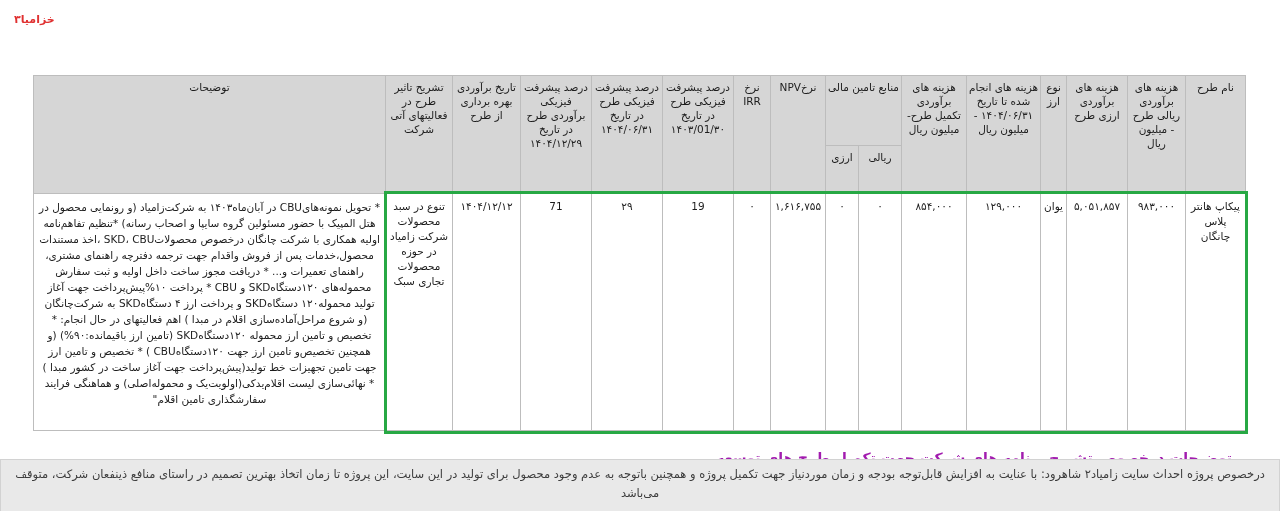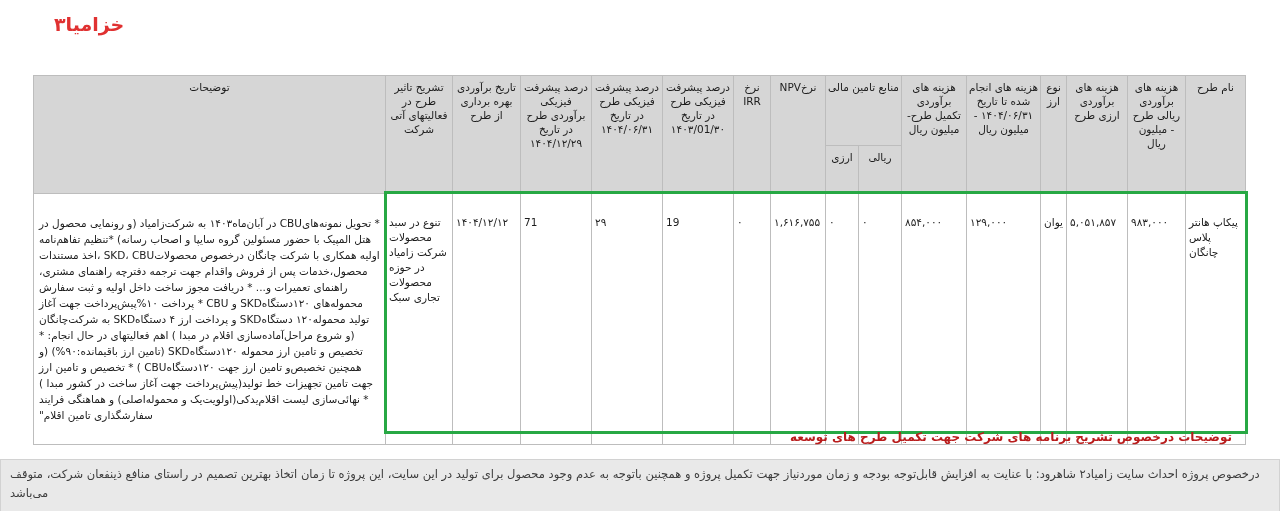--- a/index.html
+++ b/index.html
@@ -7,23 +7,22 @@
   body {
     font-family: "DejaVu Sans", sans-serif;
     direction: rtl;
     width: 1280px; height: 511px;
     position: relative;
     overflow: hidden;
     color: #1c1c1c;
   }
   .page-title {
     position: absolute; top: 13px; left: 14px;
-    font-size: 19px; font-weight: bold; color: #e03131;
+    font-size: 11px; font-weight: bold; color: #e03131;
     direction: rtl;
-    margin-left: 40px;
   }
   .table-wrap {
     position: absolute; top: 75px; left: 34px;
     width: 1212px;
   }
   table.projects {
     width: 1212px; table-layout: fixed;
     border-collapse: collapse;
     direction: rtl;
   }
@@ -36,52 +35,52 @@
     background: #d6d6d6;
     font-weight: normal;
     text-align: center;
     padding: 4px 2px 2px 2px;
     line-height: 14px;
   }
   tr.h1 th { height: 70px; }
   tr.h2 th { height: 48px; margin-left: 15px; }
   table.projects td {
     background: #ffffff;
-    padding: 21px 3px;
+    padding: 5px 3px;
     height: 237px;
-    text-align: left;
+    text-align: center;
     line-height: 15px;
   }
   td.notes-cell { text-align: justify; }
   td.notes-cell .clip {
     max-height: 226px; overflow: hidden;
     font-size: 10.5px; line-height: 16px;
     padding: 0 2px;
   }
   td.name-cell { text-align: right; padding-right: 5px; margin-top: 28px; }
   .green-overlay {
     position: absolute;
     top: 116px; right: -2px;
     width: 864px; height: 243px;
     border: 3px solid #27a844;
     pointer-events: none;
   }
   .section-heading {
-    position: absolute; top: 430px; right: 48px;
-    font-size: 12px; font-weight: bold; color: #b91c1c;
+    position: absolute; top: 450px; right: 48px;
+    font-size: 14px; font-weight: bold; color: #a21caf;
     direction: rtl;
   }
   .note-box {
     position: absolute; top: 459px; left: 0; right: 0;
     background: #e9e9e9;
     border: 1px solid #d2d2d2;
     padding: 5px 9px 8px 9px;
     font-size: 11.5px; line-height: 19px;
     color: #3d3d3d;
-    text-align: left;
+    text-align: center;
     direction: rtl;
     min-height: 47px;
   }
 </style>
 </head>
 <body>
 
 <div class="page-title">خزامیا۳</div>
 
 <div class="table-wrap">

